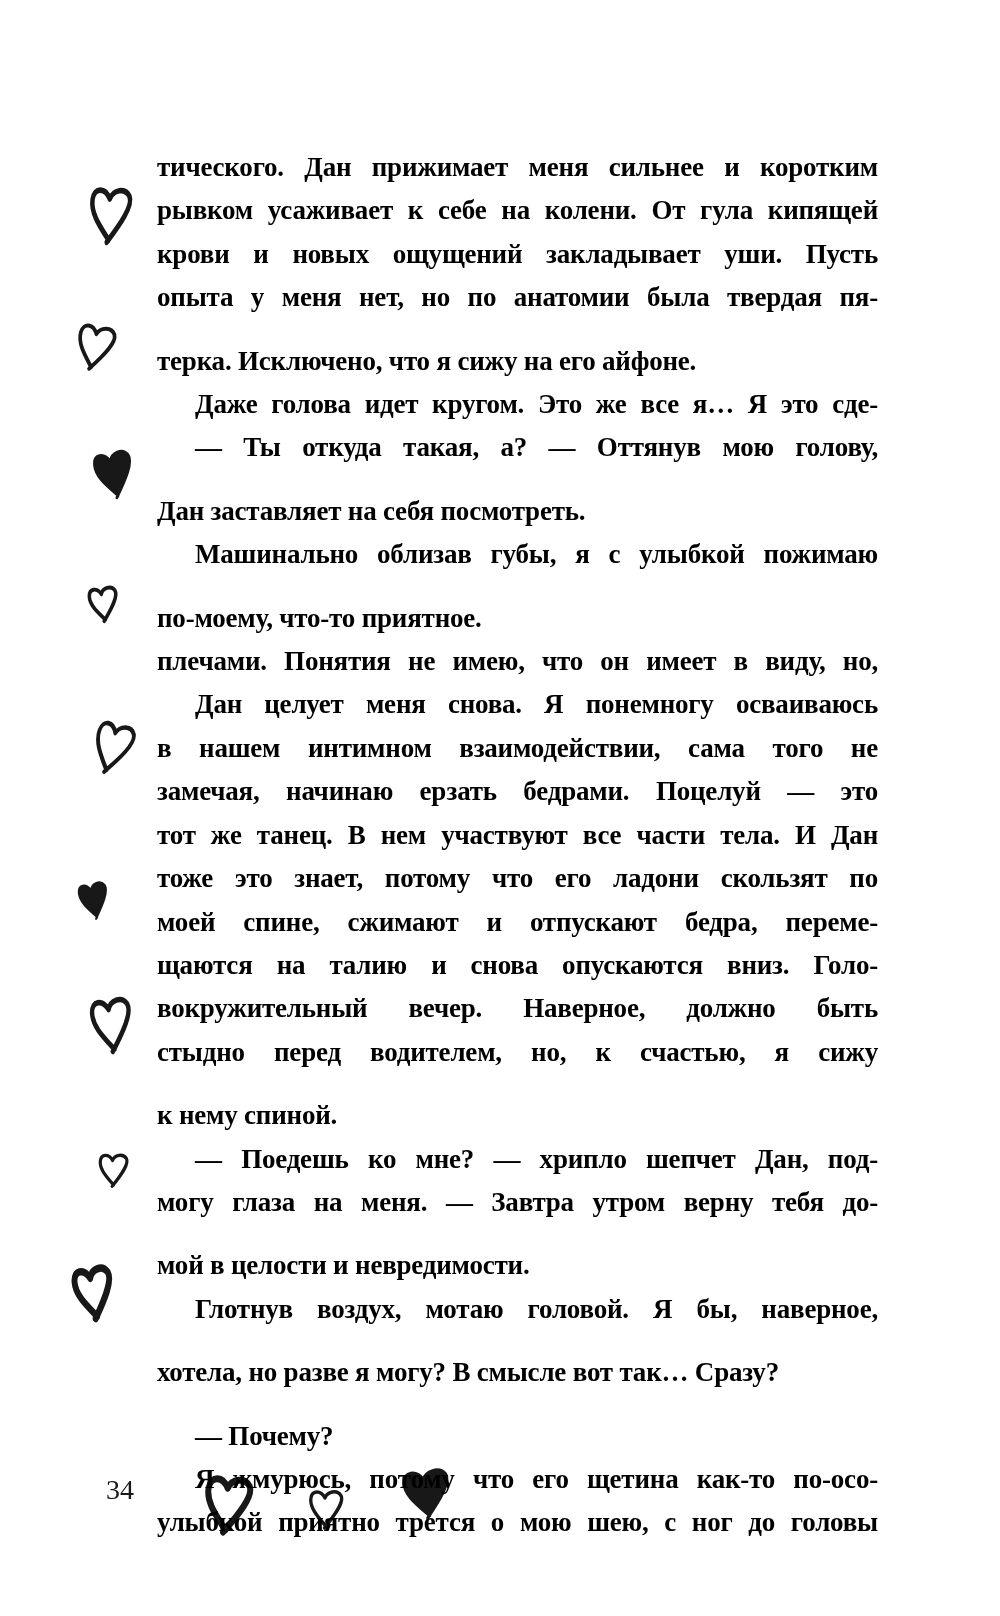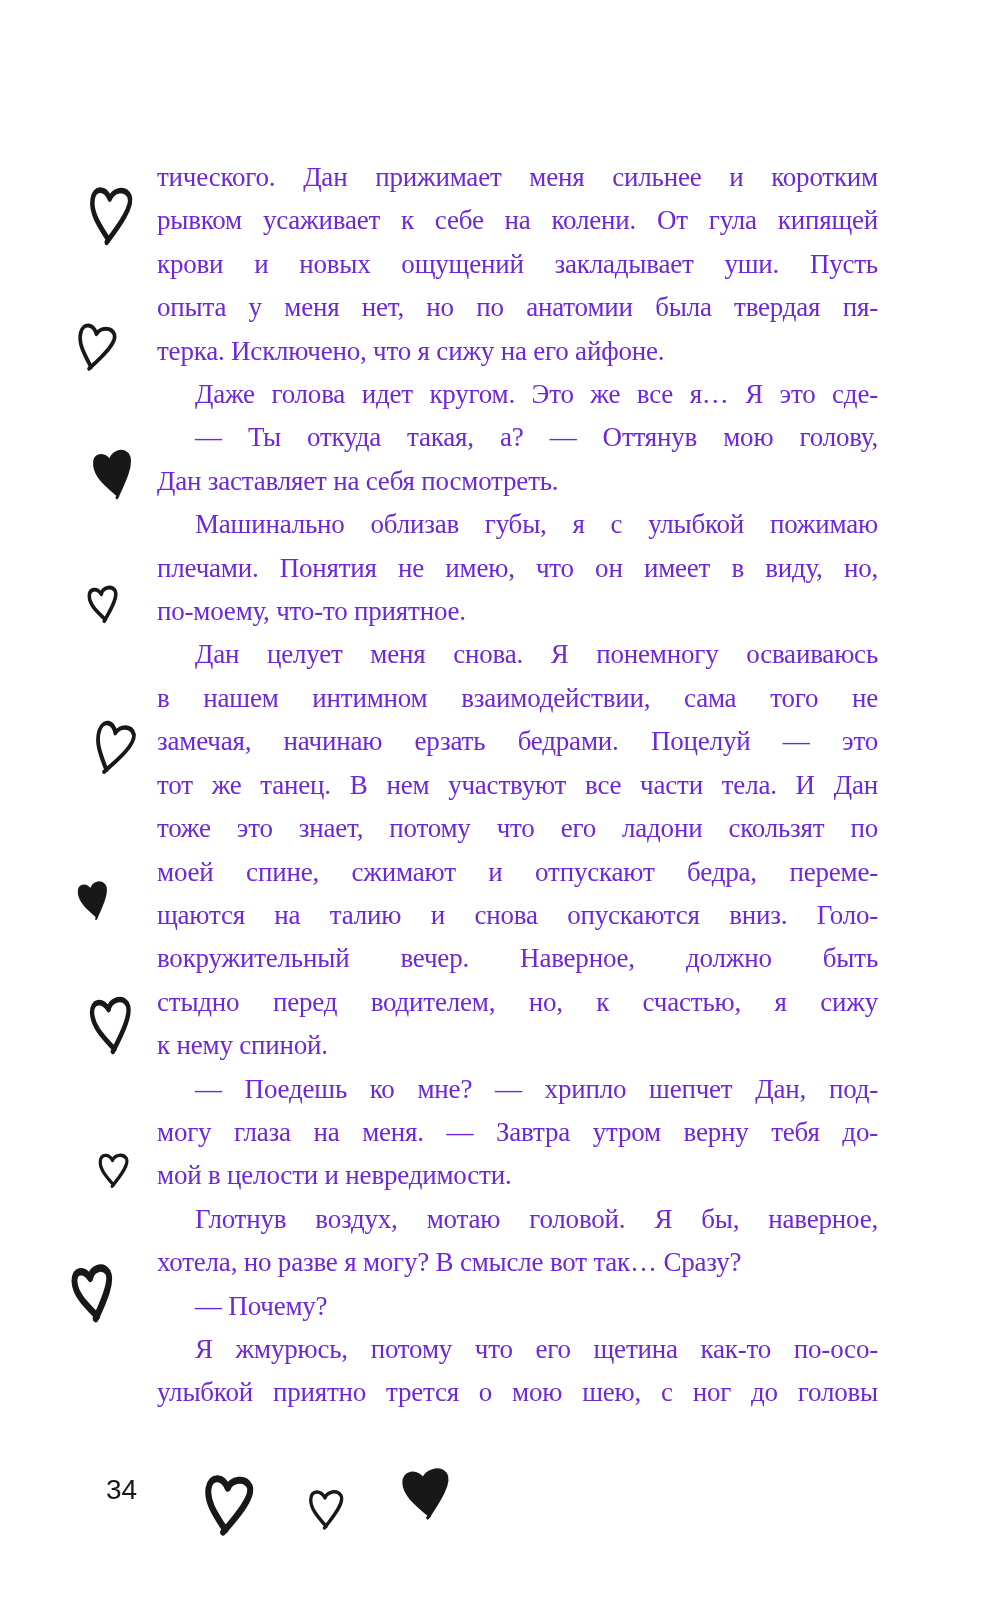--- a/index.html
+++ b/index.html
@@ -11,52 +11,52 @@
     position: relative;
     width: 1000px;
     height: 1616px;
     background: #ffffff;
     overflow: hidden;
     font-family: "Liberation Serif", "DejaVu Serif", serif;
   }
   .text-block {
     position: absolute;
     left: 157px;
-    top: 156px;
+    top: 146px;
     width: 721px;
-    color: #6d28d9;
+    color: #000000;
     font-size: 27px;
     line-height: 43.4px;
-    font-weight: 400;
+    font-weight: 700;
   }
   .line {
     text-align: justify;
     text-align-last: justify;
     white-space: normal;
     letter-spacing: -0.2px;
   }
   .line.indent { text-indent: 38px; }
-  .line.end { text-align-last: left; }
+  .line.end { text-align-last: left; margin-top: 20px; }
   .hearts-layer {
     position: absolute;
     left: 0; top: 0;
     width: 1000px; height: 1616px;
     pointer-events: none;
   }
   .heart {
     position: absolute;
     overflow: visible;
   }
   .page-number {
     position: absolute;
     left: 106px;
     top: 1474px;
     font-size: 28px;
     color: #181818;
-    font-family: Liberation Sans, sans-serif;
+    font-family: Liberation Serif, serif;
   }
 </style>
 </head>
 <body>
 
 <div class="book-page">
   <div class="hearts-layer" id="hearts-layer">
       <svg viewBox="0 0 100 112" preserveAspectRatio="none" class="heart" style="left: 87px; top: 183px; width: 45px; height: 64px; transform: rotate(6deg);">
         <path d="M54 100 C30 76 8 56 9 32 C10 10 34 8 47 28 C52 12 78 4 90 20 C100 36 76 70 50 104" fill="none" stroke="#181818" stroke-width="10" stroke-linecap="round" stroke-linejoin="round"></path>
       </svg>
@@ -97,22 +97,22 @@
   <div class="text-block" id="text-block">
       <div class="line">тического. Дан прижимает меня сильнее и коротким</div>
       <div class="line">рывком усаживает к себе на колени. От гула кипящей</div>
       <div class="line">крови и новых ощущений закладывает уши. Пусть</div>
       <div class="line">опыта у меня нет, но по анатомии была твердая пя-</div>
       <div class="line end">терка. Исключено, что я сижу на его айфоне.</div>
       <div class="line indent">Даже голова идет кругом. Это же все я… Я это сде-</div>
       <div class="line indent">— Ты откуда такая, а? — Оттянув мою голову,</div>
       <div class="line end">Дан заставляет на себя посмотреть.</div>
       <div class="line indent">Машинально облизав губы, я с улыбкой пожимаю</div>
+      <div class="line end">по-моему, что-то приятное.</div>
       <div class="line">плечами. Понятия не имею, что он имеет в виду, но,</div>
-      <div class="line end">по-моему, что-то приятное.</div>
       <div class="line indent">Дан целует меня снова. Я понемногу осваиваюсь</div>
       <div class="line">в нашем интимном взаимодействии, сама того не</div>
       <div class="line">замечая, начинаю ерзать бедрами. Поцелуй — это</div>
       <div class="line">тот же танец. В нем участвуют все части тела. И Дан</div>
       <div class="line">тоже это знает, потому что его ладони скользят по</div>
       <div class="line">моей спине, сжимают и отпускают бедра, переме-</div>
       <div class="line">щаются на талию и снова опускаются вниз. Голо-</div>
       <div class="line">вокружительный вечер. Наверное, должно быть</div>
       <div class="line">стыдно перед водителем, но, к счастью, я сижу</div>
       <div class="line end">к нему спиной.</div>

